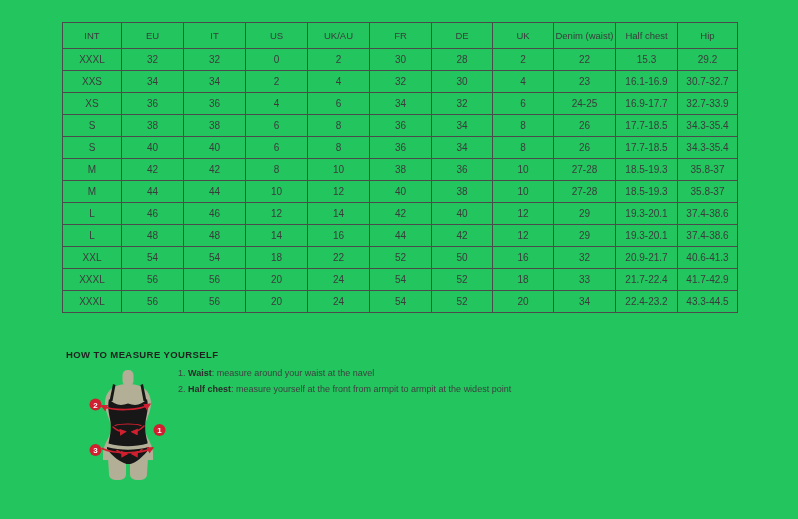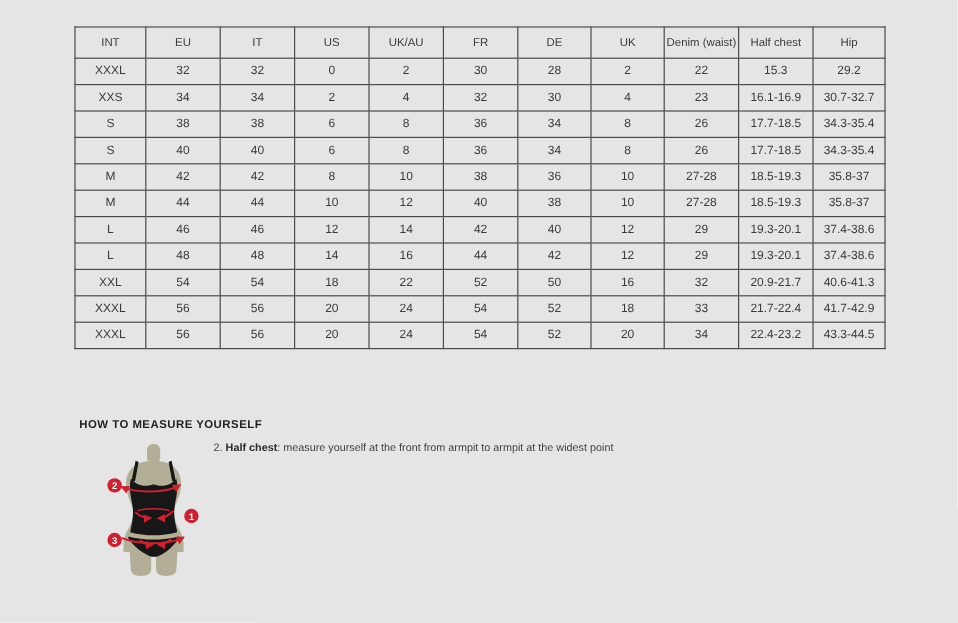--- a/index.html
+++ b/index.html
@@ -1,17 +1,17 @@
 <!DOCTYPE html>
 <html><head>
 <meta charset="utf-8">
 <style>
   html,body{margin:0;padding:0;background:#ffffff;}
   .page{
-    position:relative;width:798px;height:519px;background:#e5e5e5;overflow:hidden;
+    position:relative;width:798px;height:519px;background:#22c55e;overflow:hidden;
     font-family:"Liberation Sans",sans-serif;color:#3b3b3b;
   }
   
   table.size-table{
     position:absolute;left:62px;top:22px;width:675px;
     border-collapse:collapse;table-layout:fixed;
   }
   table.size-table th, table.size-table td{
     border:1px solid #4b4b4b;
     text-align:center;vertical-align:middle;
@@ -86,20 +86,33 @@
           <td>2</td>
           <td>4</td>
           <td>32</td>
           <td>30</td>
           <td>4</td>
           <td>23</td>
           <td>16.1-16.9</td>
           <td>30.7-32.7</td>
         </tr>
         <tr>
+          <td>XS</td>
+          <td>36</td>
+          <td>36</td>
+          <td>4</td>
+          <td>6</td>
+          <td>34</td>
+          <td>32</td>
+          <td>6</td>
+          <td>24-25</td>
+          <td>16.9-17.7</td>
+          <td>32.7-33.9</td>
+        </tr>
+        <tr>
           <td>S</td>
           <td>38</td>
           <td>38</td>
           <td>6</td>
           <td>8</td>
           <td>36</td>
           <td>34</td>
           <td>8</td>
           <td>26</td>
           <td>17.7-18.5</td>
@@ -256,16 +269,17 @@
         <text x="11.5" y="39.5">2</text>
         <circle cx="75.5" cy="62" r="6" fill="#d0202f"></circle>
         <text x="75.5" y="65">1</text>
         <circle cx="11.5" cy="82" r="6" fill="#d0202f"></circle>
         <text x="11.5" y="85">3</text>
       </g>
     </svg>
   </div>
 
   <div class="steps">
+      <div class="step"><span class="num">1. </span><span class="lbl">Waist</span><span>: measure around your waist at the navel</span></div>
       <div class="step"><span class="num">2. </span><span class="lbl">Half chest</span><span>: measure yourself at the front from armpit to armpit at the widest point</span></div>
     </div>
 
 </div>
 
 </body></html>

